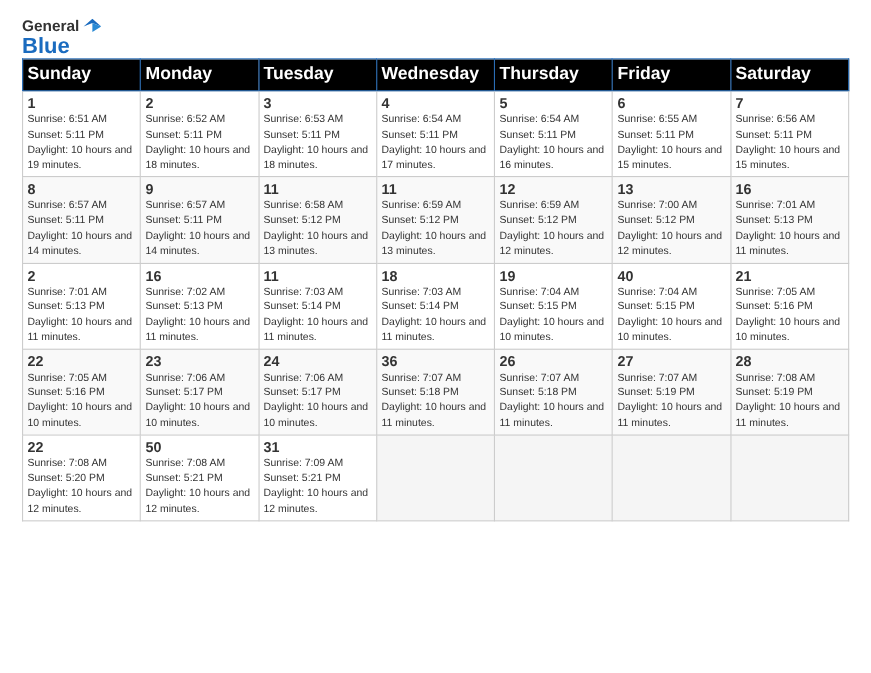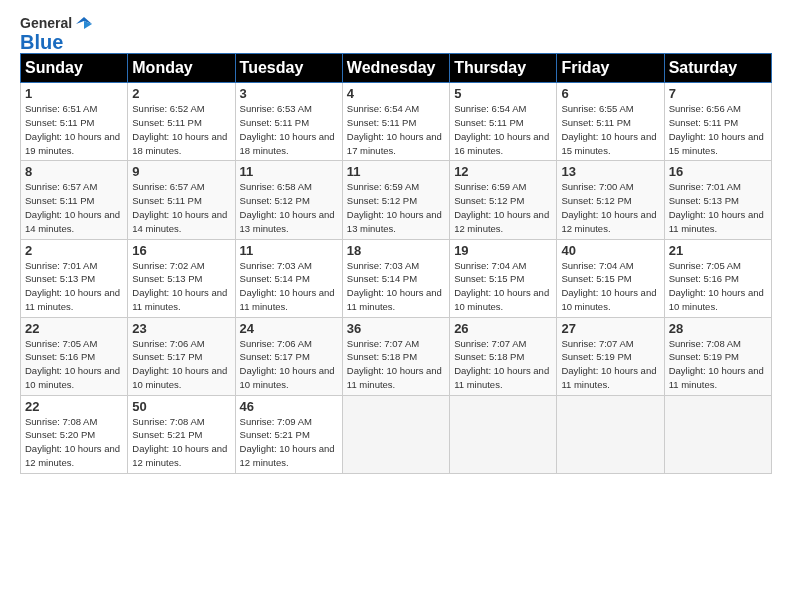--- a/index.html
+++ b/index.html
@@ -239,21 +239,21 @@
         <tr>
           <td>
             <span class="day-num">22</span>
             <div class="day-info">Sunrise: 7:08 AM<br>Sunset: 5:20 PM<br>Daylight: 10 hours and 12 minutes.</div>
           </td>
           <td>
             <span class="day-num">50</span>
             <div class="day-info">Sunrise: 7:08 AM<br>Sunset: 5:21 PM<br>Daylight: 10 hours and 12 minutes.</div>
           </td>
           <td>
-            <span class="day-num">46</span>
+            <span class="day-num">31</span>
             <div class="day-info">Sunrise: 7:09 AM<br>Sunset: 5:21 PM<br>Daylight: 10 hours and 12 minutes.</div>
           </td>
           <td class="empty"></td>
           <td class="empty"></td>
           <td class="empty"></td>
           <td class="empty"></td>
         </tr>
       </tbody>
   </table>
 </div>

